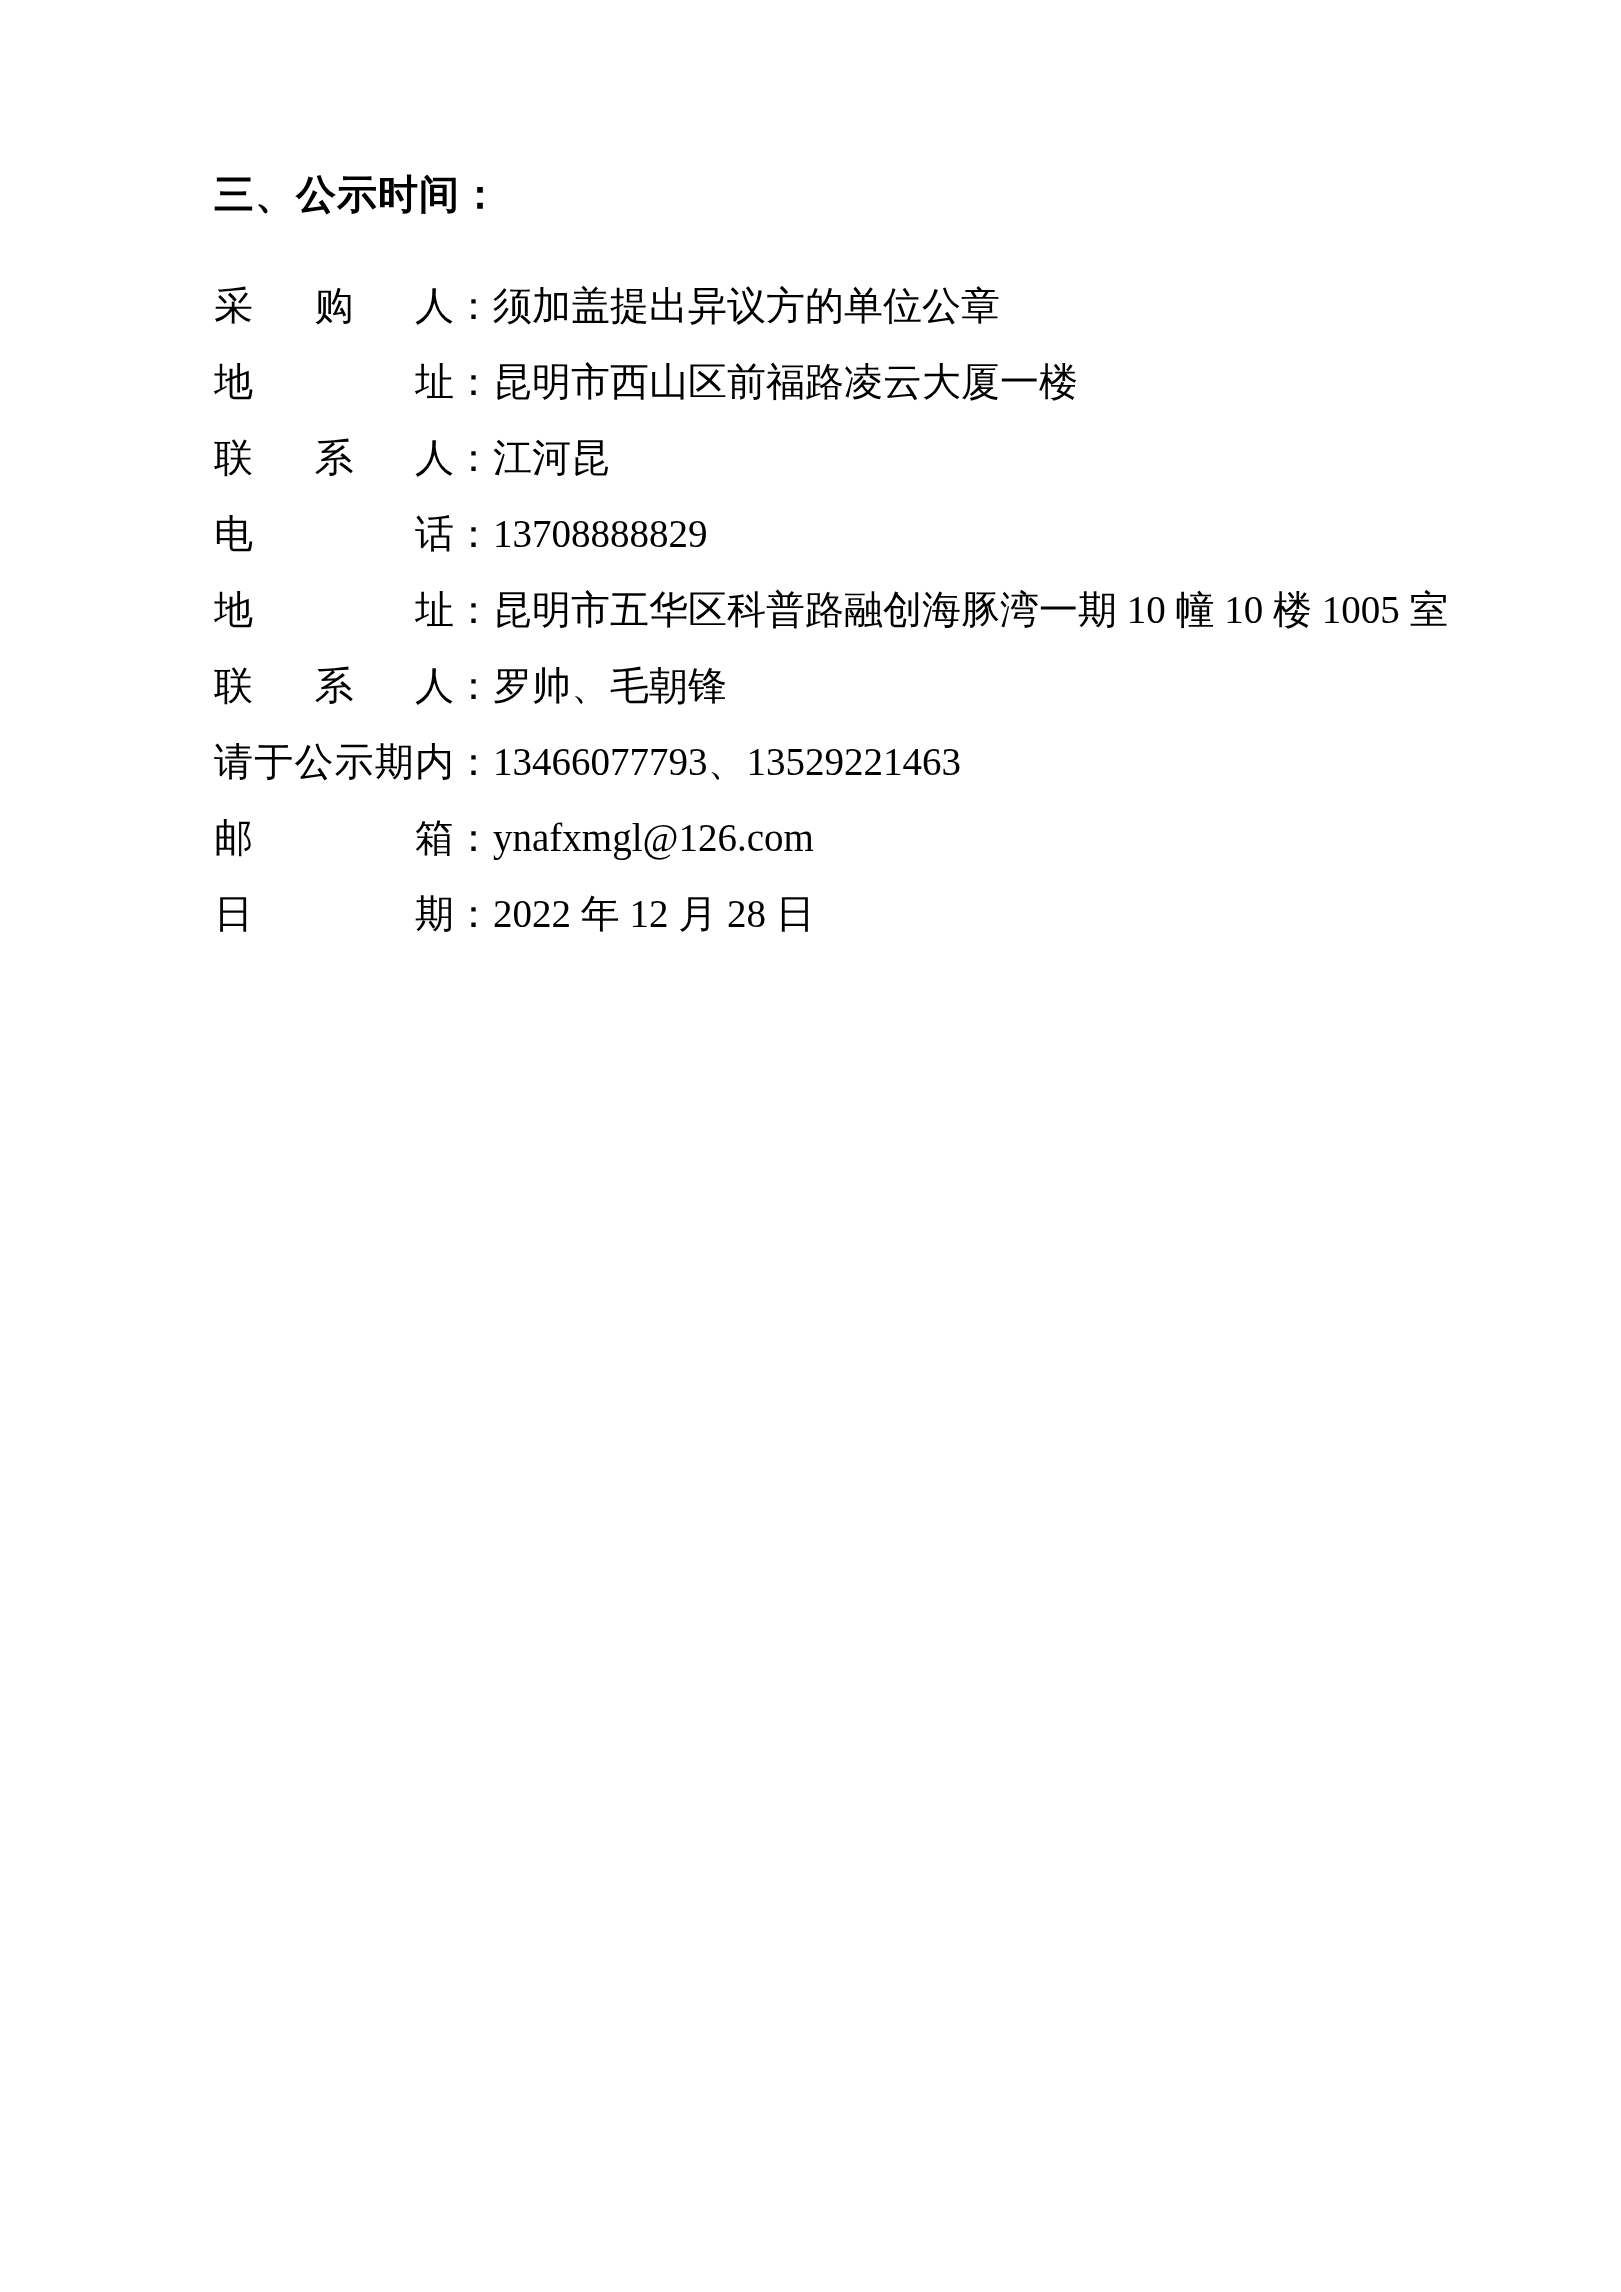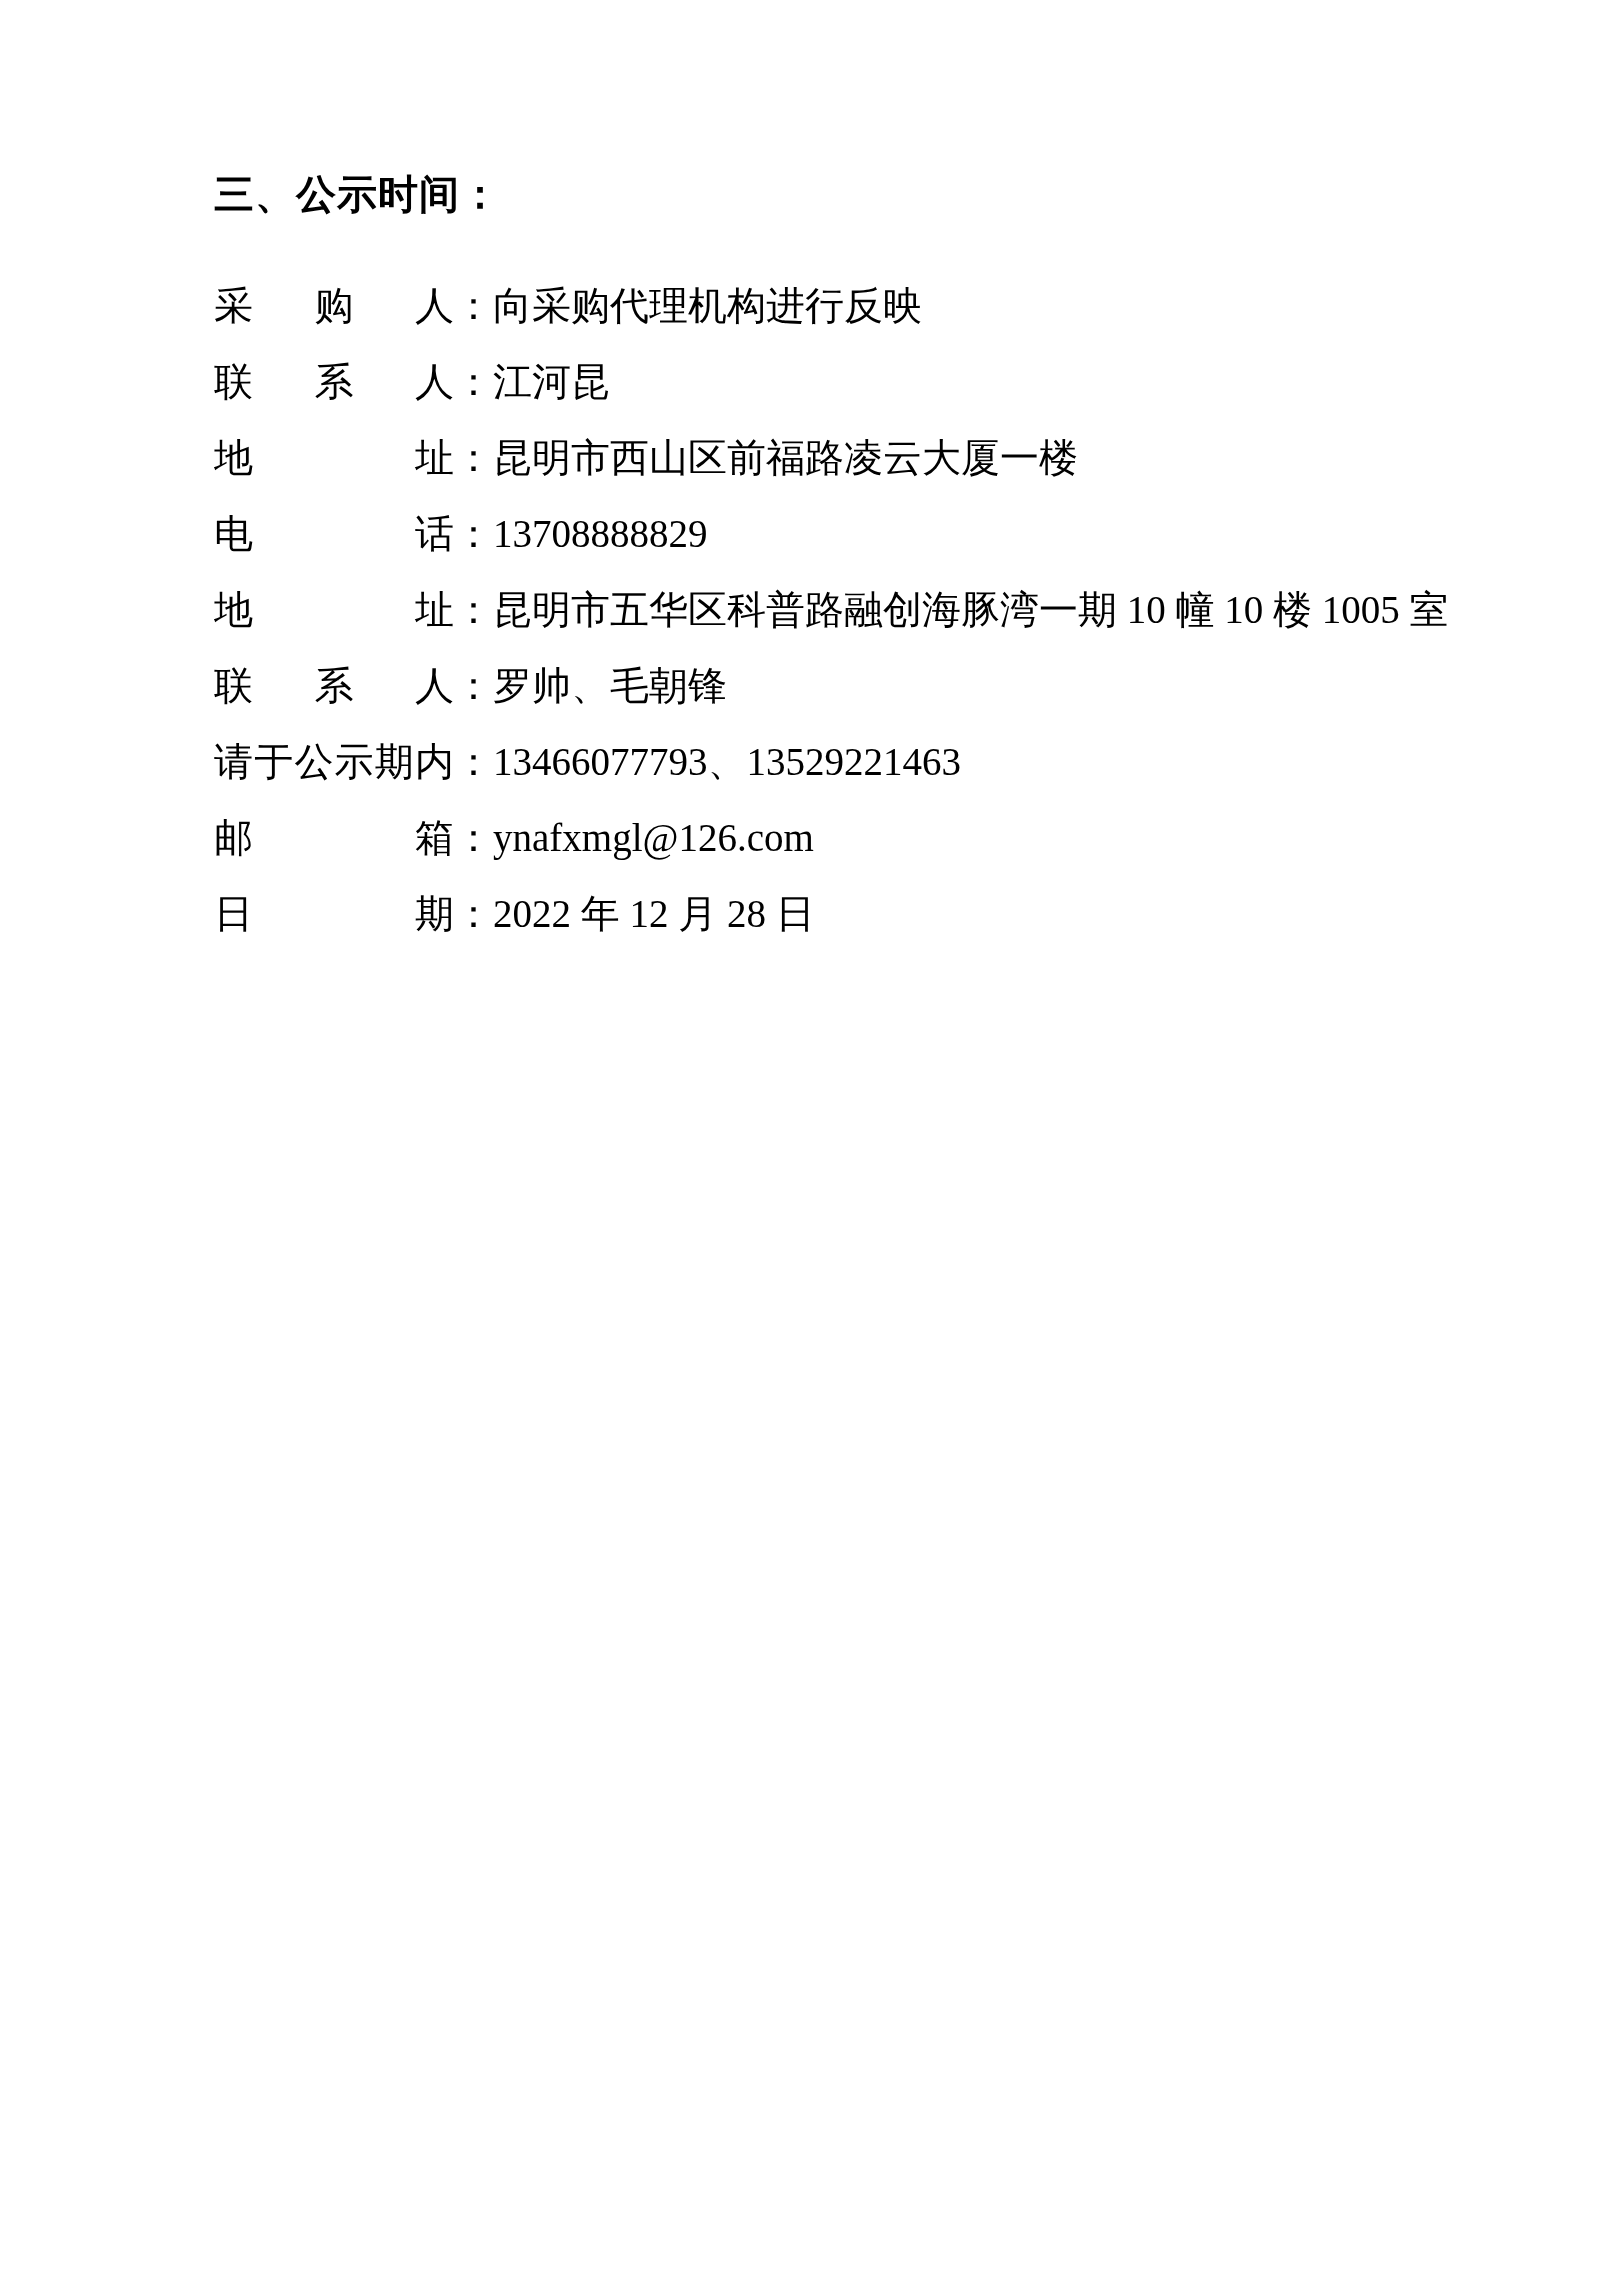--- a/index.html
+++ b/index.html
@@ -71,29 +71,29 @@
 <body>
 
 <div class="page">
 
   <h2 class="section-title">三、公示时间：</h2>
 
 
   <div class="fields">
 
     <div class="field-row">
-      <span class="field-label">采购人</span><span class="field-colon">：</span><span class="field-value">向采购代理机构进行反映</span>
+      <span class="field-label">采购人</span><span class="field-colon">：</span><span class="field-value">须加盖提出异议方的单位公章</span>
+    </div>
+
+    <div class="field-row">
+      <span class="field-label">地址</span><span class="field-colon">：</span><span class="field-value">昆明市西山区前福路凌云大厦一楼</span>
     </div>
 
     <div class="field-row">
       <span class="field-label">联系人</span><span class="field-colon">：</span><span class="field-value">江河昆</span>
-    </div>
-
-    <div class="field-row">
-      <span class="field-label">地址</span><span class="field-colon">：</span><span class="field-value">昆明市西山区前福路凌云大厦一楼</span>
     </div>
 
     <div class="field-row">
       <span class="field-label">电话</span><span class="field-colon">：</span><span class="field-value">13708888829</span>
     </div>
 
 
     <div class="field-row">
       <span class="field-label">地址</span><span class="field-colon">：</span><span class="field-value">昆明市五华区科普路融创海豚湾一期 10 幢 10 楼 1005 室</span>
     </div>

